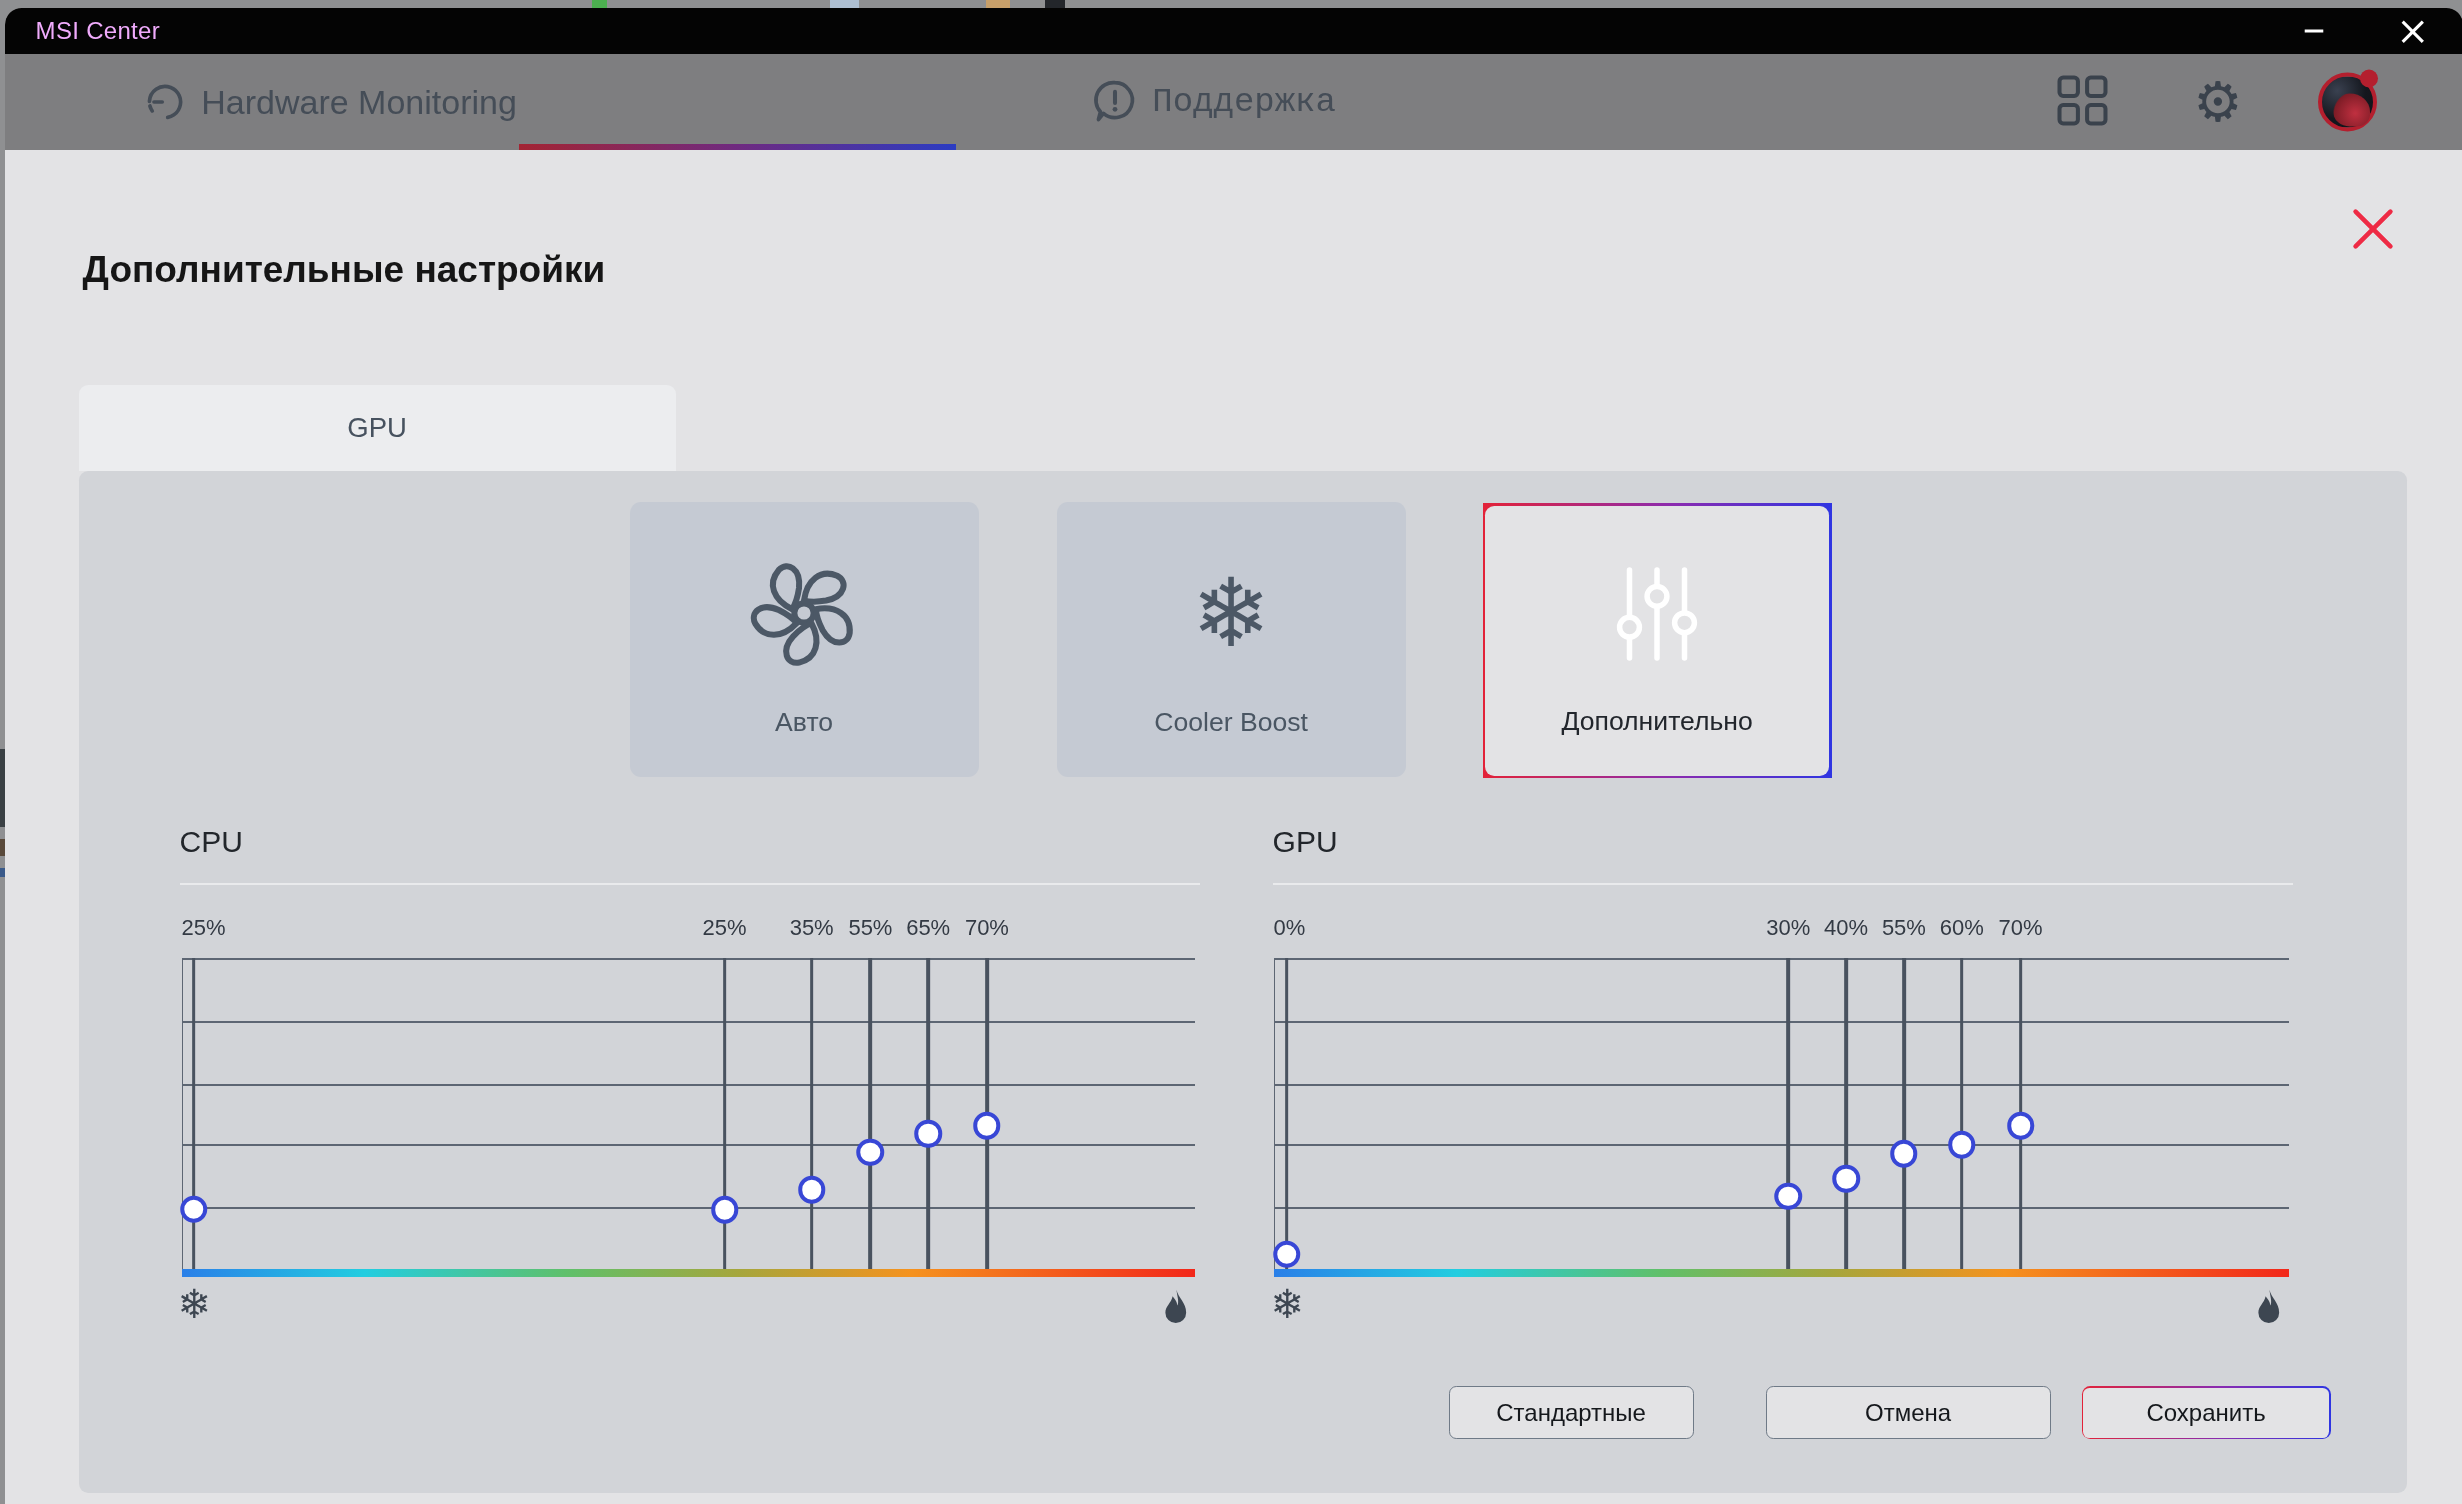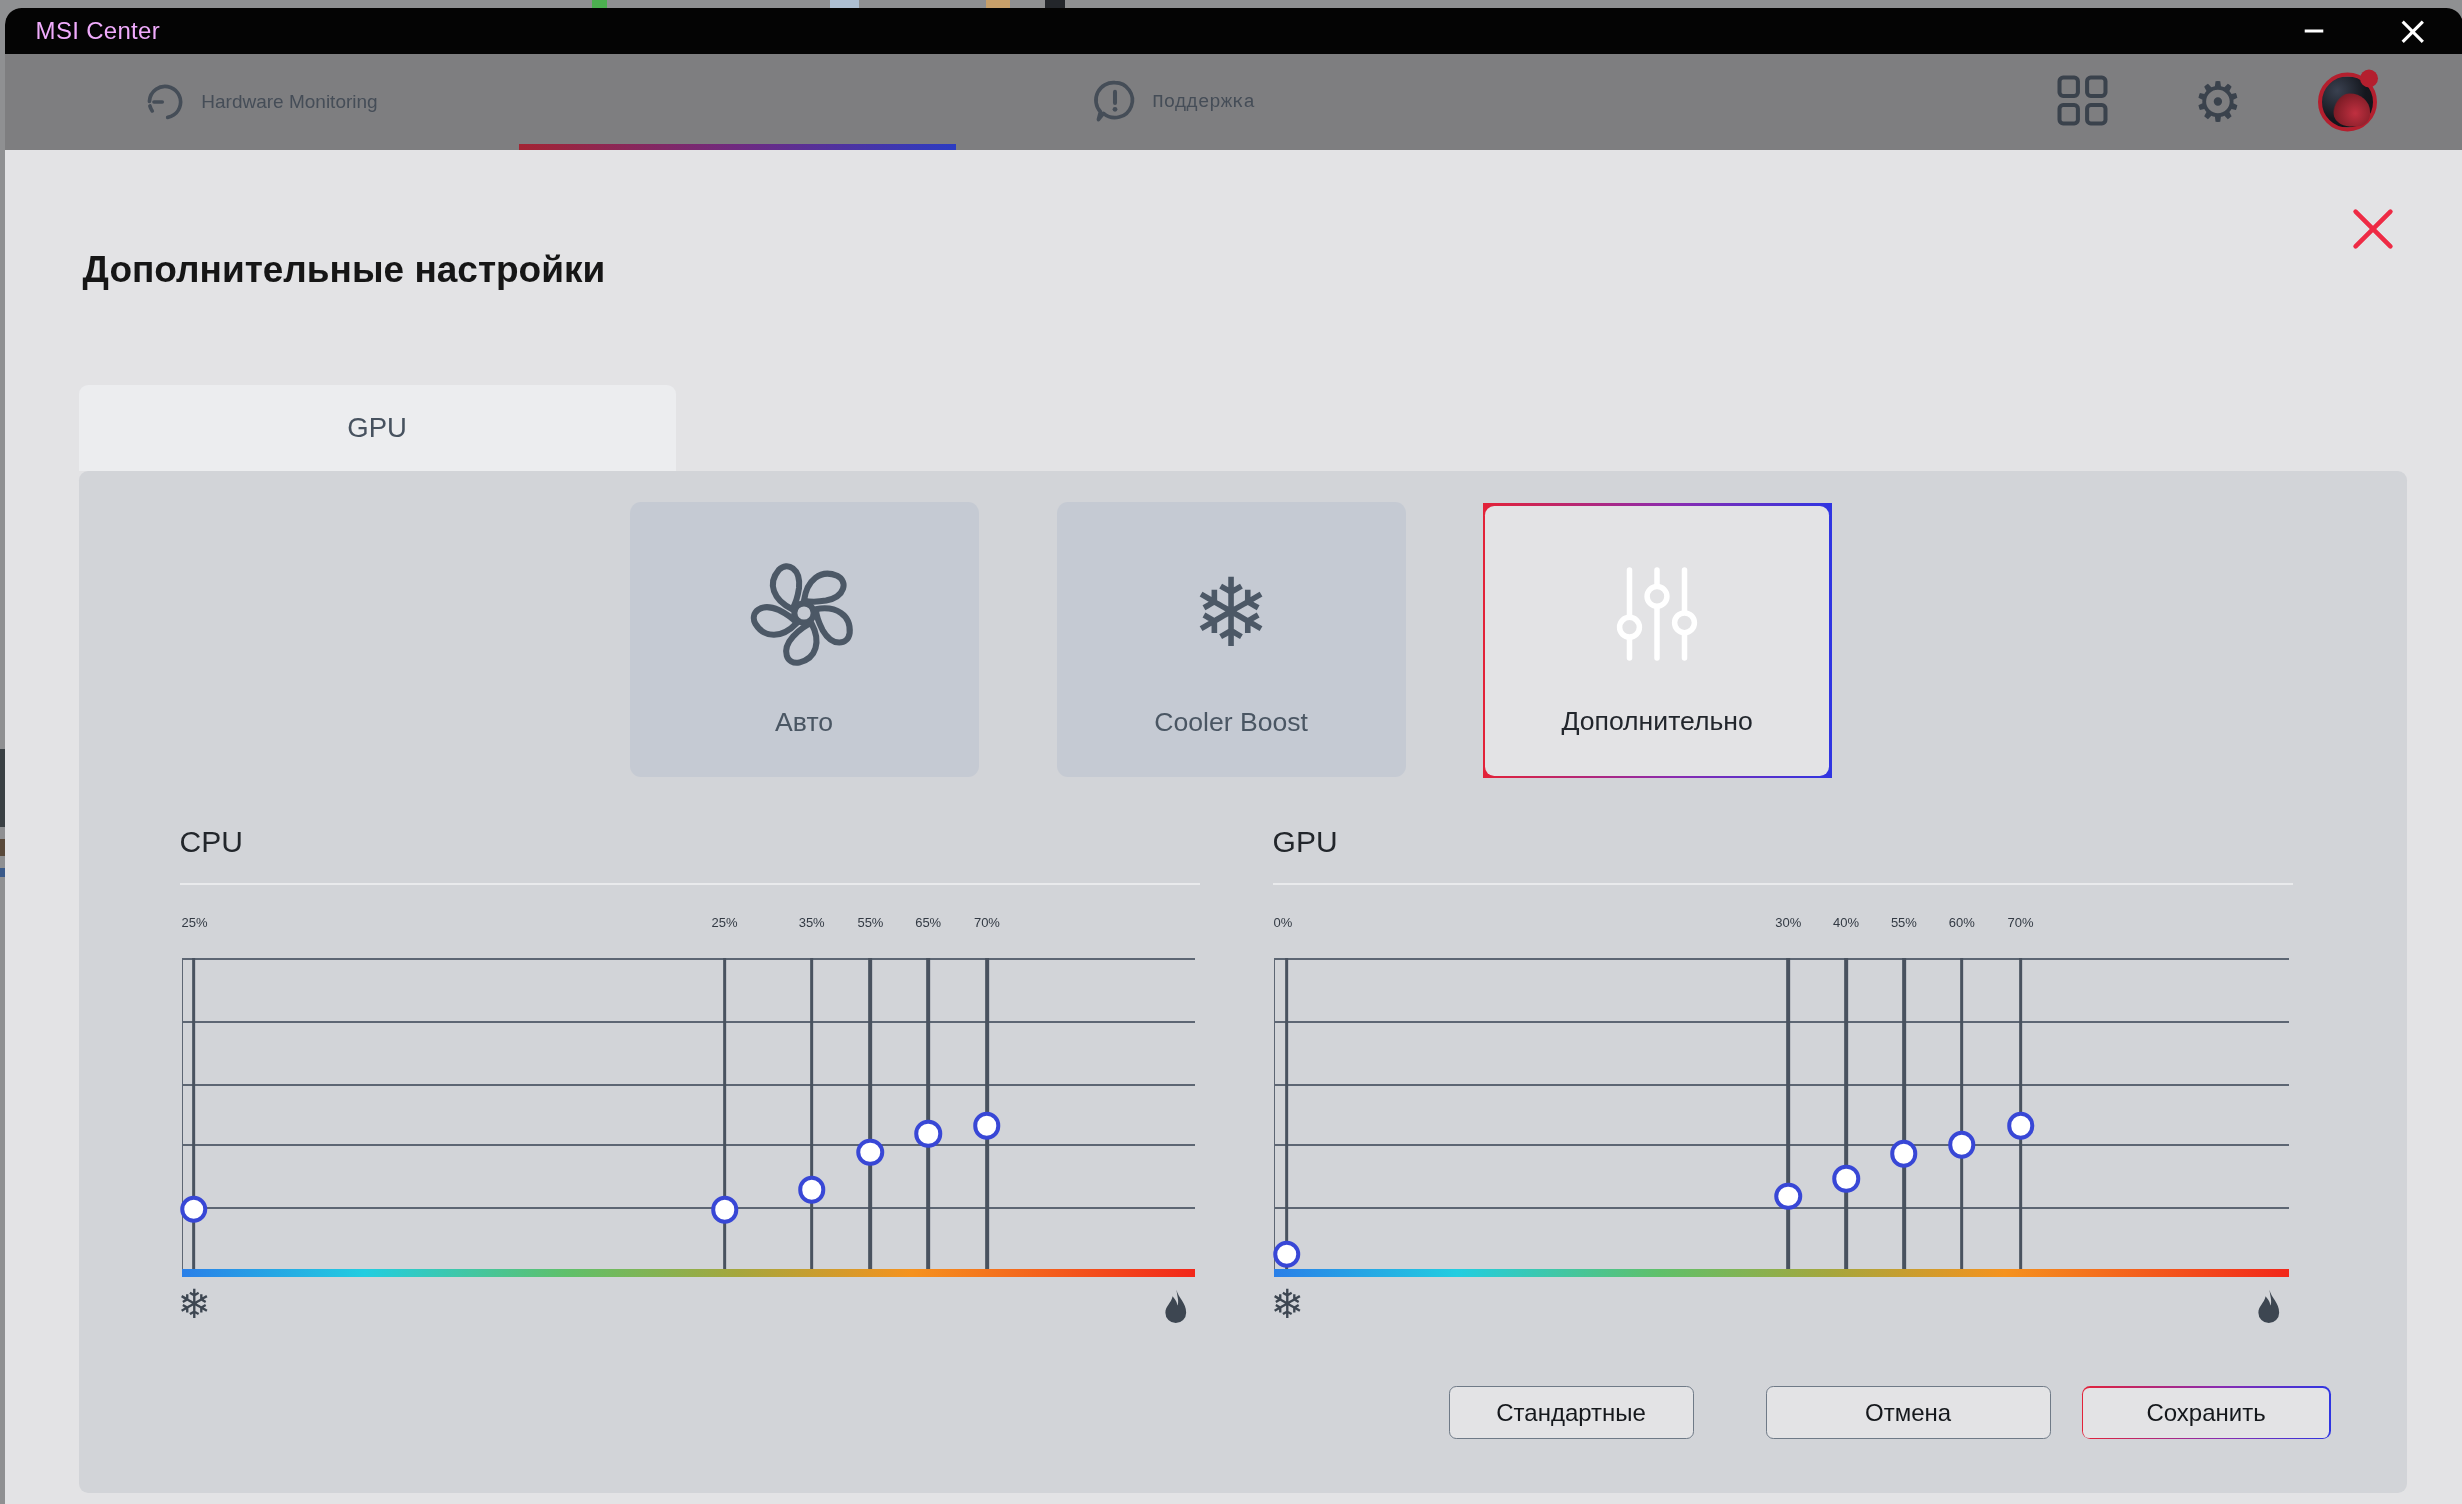--- a/index.html
+++ b/index.html
@@ -17,21 +17,21 @@
   .titlebar { height:46px; background:#040404; display:flex; align-items:center; flex:0 0 auto; }
   .titlebar .app-title { color:#f0abfc; font-size:24px; margin-left:31px; letter-spacing:0.3px; }
   .titlebar .spacer { flex:1; }
   .win-btn { width:55px; height:46px; display:flex; align-items:center; justify-content:center; cursor:pointer; }
   .win-btn.minimize { margin-right:44px; }
   .win-btn.close { margin-right:22px; }
 
   
   .navbar { height:96px; background:#7e7e80; position:relative; flex:0 0 auto; }
   .nav-item { position:absolute; top:0; height:100%; display:flex; align-items:center; gap:14.7px; cursor:pointer; }
-  .nav-item .nav-label { font-size:19px; color:#454d57;text-align:center; }
+  .nav-item .nav-label { font-size:34px; color:#454d57;text-align:center; }
   .nav-item.active .nav-label { color:#111419; font-weight:bold; }
   .nav-underline { position:absolute; left:514px; bottom:0; width:437px; height:6.4px;
                    background:linear-gradient(90deg,#a32433,#6f2a80,#2b3cc2); }
   .nav-actions { position:absolute; right:0; top:0; height:100%; }
   .nav-action { position:absolute; top:50%; transform:translateY(-50%); cursor:pointer; }
   .gear-glyph { font-size:55px; color:#3a424c; line-height:1; }
   .avatar { width:59px; height:59px; border-radius:50%; border:4.6px solid #b41f2e;
             background:radial-gradient(circle at 30% 28%, #3a4150 0%, #14171e 55%, #101218 100%);
             position:relative; overflow:visible; }
   .avatar::before { content:""; position:absolute; left:11px; top:16.5px; width:37px; height:33px;
@@ -66,21 +66,21 @@
   .card-advanced { width:100%; height:100%; border-radius:9.2px; background:#e3e3e5;
                display:flex; flex-direction:column; align-items:center; }
   .card-advanced .icon-box { flex:1; display:flex; align-items:center; justify-content:center; padding-top:16.5px; }
   .card-advanced .mode-label { font-size:26.6px; color:#22262c; margin-bottom:39px; }
   .snow-glyph-card { font-size:95px; color:#4c5866; line-height:1; }
 
   
   .section-title { position:absolute; top:675px; font-size:30px; color:#22262b; }
   .section-divider { position:absolute; top:733px; height:1.8px; background:rgba(255,255,255,.5); }
   .chart-labels { position:absolute; top:765px; height:26px; }
-  .chart-labels .tick { position:absolute; top:0; font-size:13px; color:#333a44; transform:translateX(-50%); white-space:nowrap; }
+  .chart-labels .tick { position:absolute; top:0; font-size:22px; color:#333a44; transform:translateX(-50%); white-space:nowrap; }
   .chart-labels .tick.first { transform:none; }
   .chart { position:absolute; top:808px; height:315px; cursor:crosshair; }
   .hgrid { position:absolute; left:0; right:0; height:1.8px; background:#5d6673; }
   .axis-left { position:absolute; left:0; top:0; bottom:0; width:1.8px; background:#5d6673; }
   .vnode { position:absolute; top:0; bottom:0; width:3.7px; background:#49525f; transform:translateX(-50%); }
   .curve-point { position:absolute; width:27.5px; height:27.5px; border-radius:50%; background:#ffffff;
                  border:4.6px solid #3847d6; transform:translate(-50%,50%); cursor:grab; }
   .heat-gradient { position:absolute; left:0; right:0; bottom:-3.7px; height:8.3px;
       background:linear-gradient(90deg,#2a7fe8 0%,#22cde0 18%,#5fc06a 38%,#a6a63c 55%,#f5921e 72%,#f2271a 100%); }
   .snow-corner { position:absolute; top:1134px; font-size:40px; color:#3d4651; line-height:1; }

